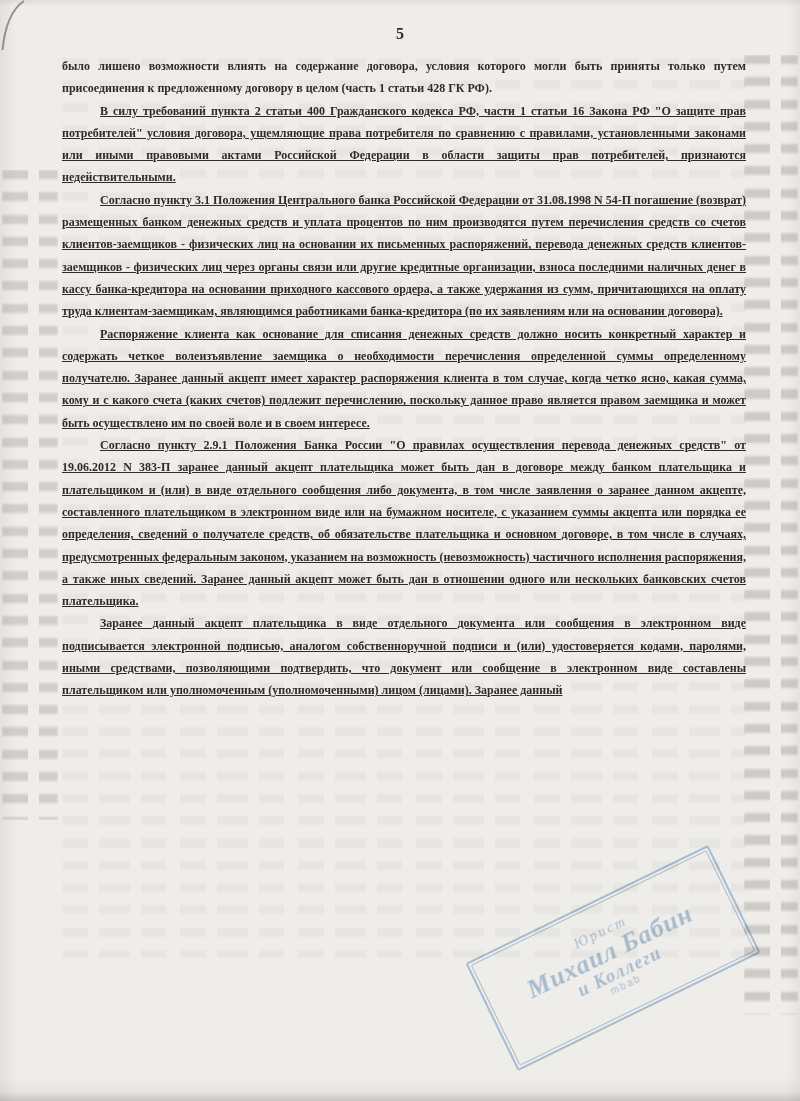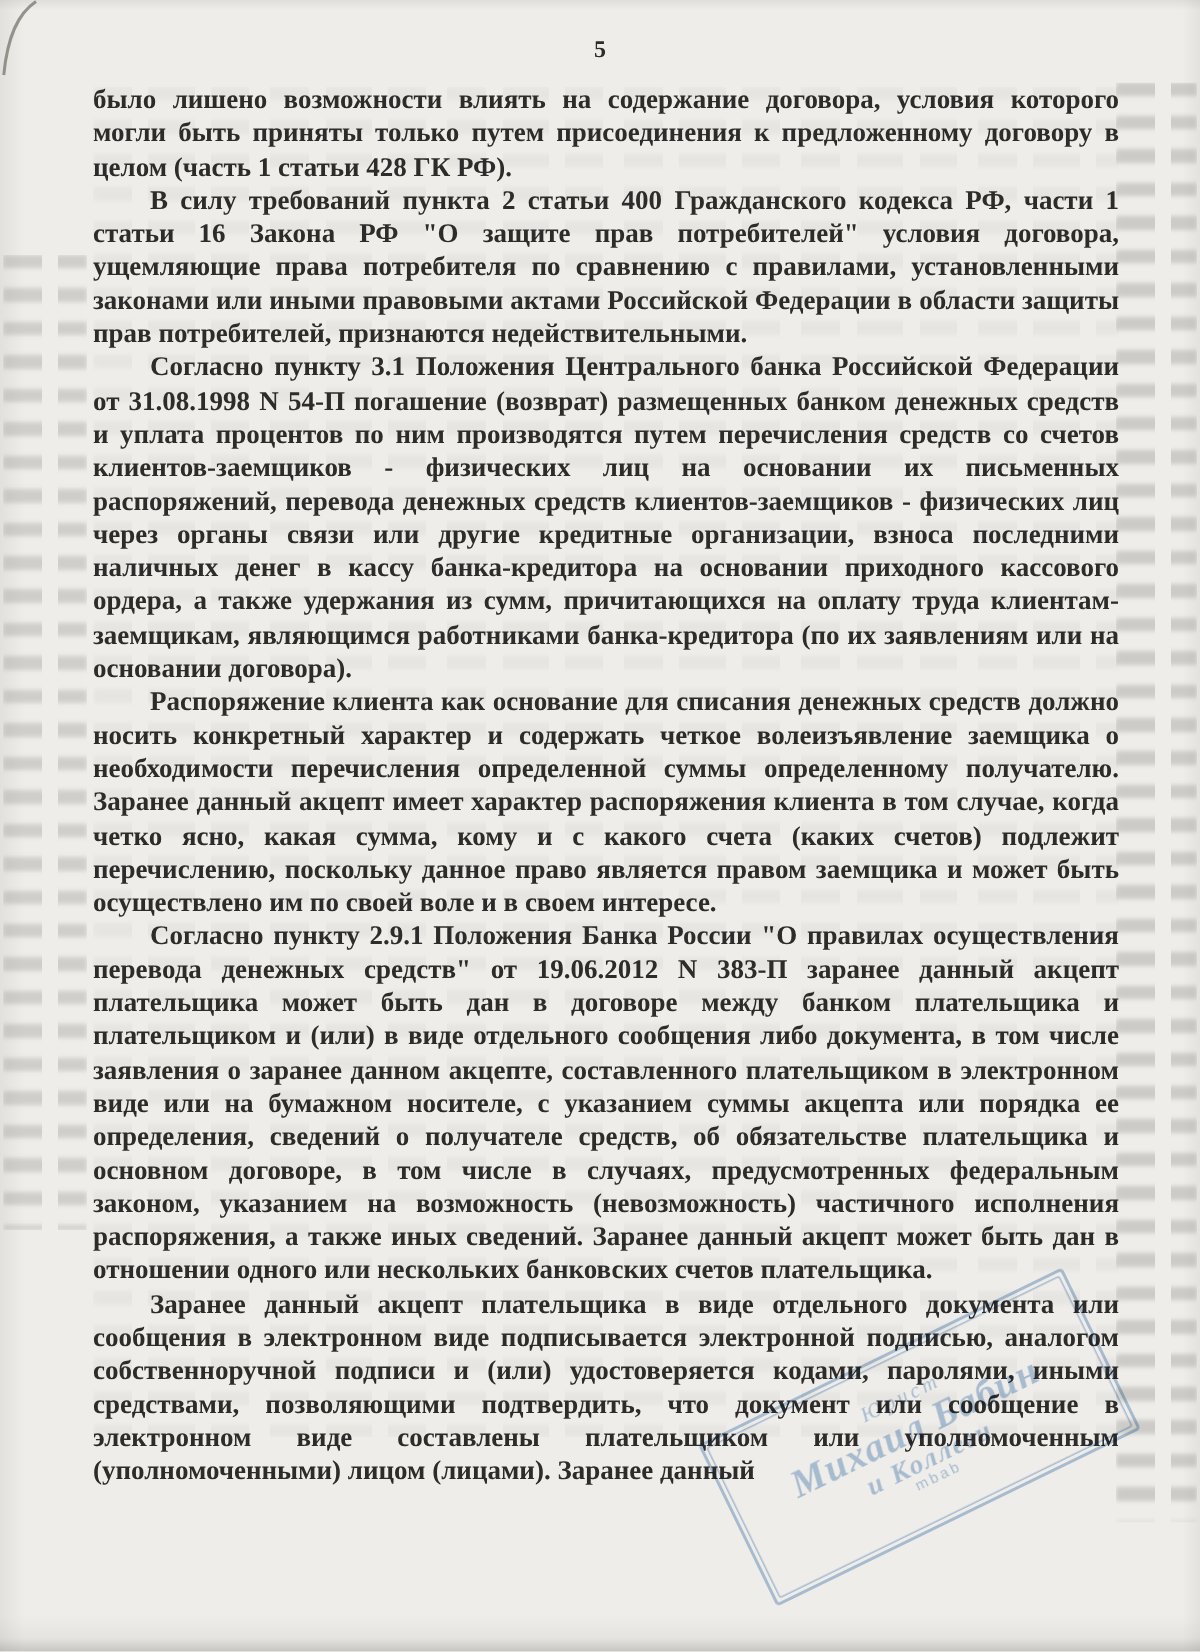--- a/index.html
+++ b/index.html
@@ -21,25 +21,25 @@
   
   .corner-curl { position:absolute; top:0; left:0; z-index:4; }
 
   .page-number {
     position:absolute; top:25px; left:0; right:0; z-index:2;
     text-align:center; font-size:16px; font-weight:600;
   }
 
   .doc-body {
     position:absolute; top:55px; left:62px; width:684px; z-index:2;
-    font-size:18px; line-height:22.3px; font-weight:600;
+    font-size:12px; line-height:22.3px; font-weight:600;
     text-align:justify; text-rendering:optimizeLegibility;
   }
   .doc-body p.para { margin:0; }
-  .doc-body p.indent { text-indent:38px; }
+  .doc-body p.indent { text-indent:38px;text-decoration:underline; }
 
   
   .bleed {
     position:absolute; z-index:1; pointer-events:none;
     background:repeating-linear-gradient(180deg, rgba(128,127,120,.55) 0 9px, rgba(128,127,120,0) 9px 22.3px);
     -webkit-mask:repeating-linear-gradient(90deg,#000 0 26px, transparent 26px 37px, #000 37px 68px, transparent 68px 79px, #000 79px 104px, transparent 104px 118px);
     mask:repeating-linear-gradient(90deg,#000 0 26px, transparent 26px 37px, #000 37px 68px, transparent 68px 79px, #000 79px 104px, transparent 104px 118px);
     filter:blur(1.3px); opacity:.5;
   }
   .bleed-left  { left:2px;  top:170px; width:56px; height:650px; }

